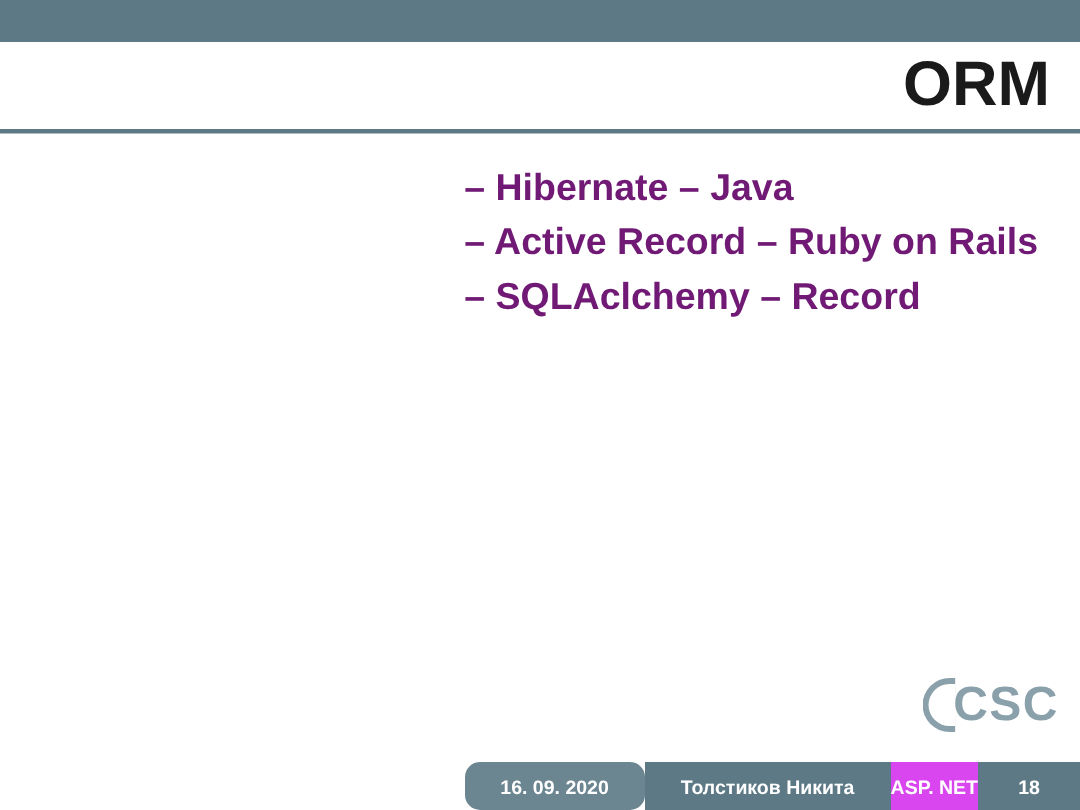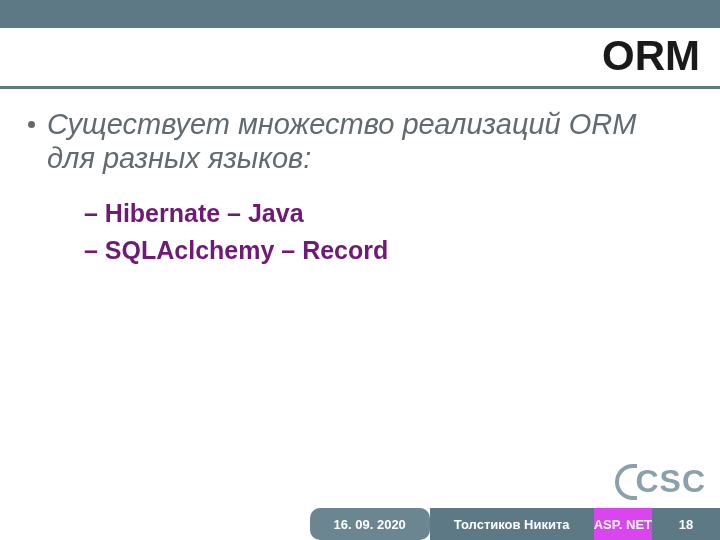--- a/index.html
+++ b/index.html
@@ -109,21 +109,21 @@
     background: #5d7985;
     width: 68px;
     display: flex;
     align-items: center;
     justify-content: center;
     font-weight: bold;
   }
   .logo {
     position: absolute;
     right: 14px;
-    bottom: 40px;
+    bottom: 52px;
     font-family: Arial, sans-serif;
     font-size: 32px;
     font-weight: bold;
     color: #8aa1ab;
     letter-spacing: 1px;
     display: flex;
     align-items: center;
   }
   .logo .arc {
     display: inline-block;
@@ -141,26 +141,23 @@
 <div class="slide">
 
   <div class="topbar"></div>
 
   <div class="title-area">
     <h1 class="title">ORM</h1>
   </div>
   <div class="title-underline"></div>
 
   <div class="content">
-    <div class="bullet-row">
-      <div class="bullet-dot"></div>
-      <p class="lead">Существует множество реализаций ORM для разных языков:</p>
-    </div>
     <div class="sublist">
       <div class="sub-item">– Hibernate – Java</div>
+      <div class="sub-item">– Active Record – Ruby on Rails</div>
       <div class="sub-item">– SQLAclchemy – Record</div>
     </div>
   </div>
 
   <div class="logo">
     <span class="arc"></span>
       <span>CSC</span>
   </div>
 
   <div class="footer">

